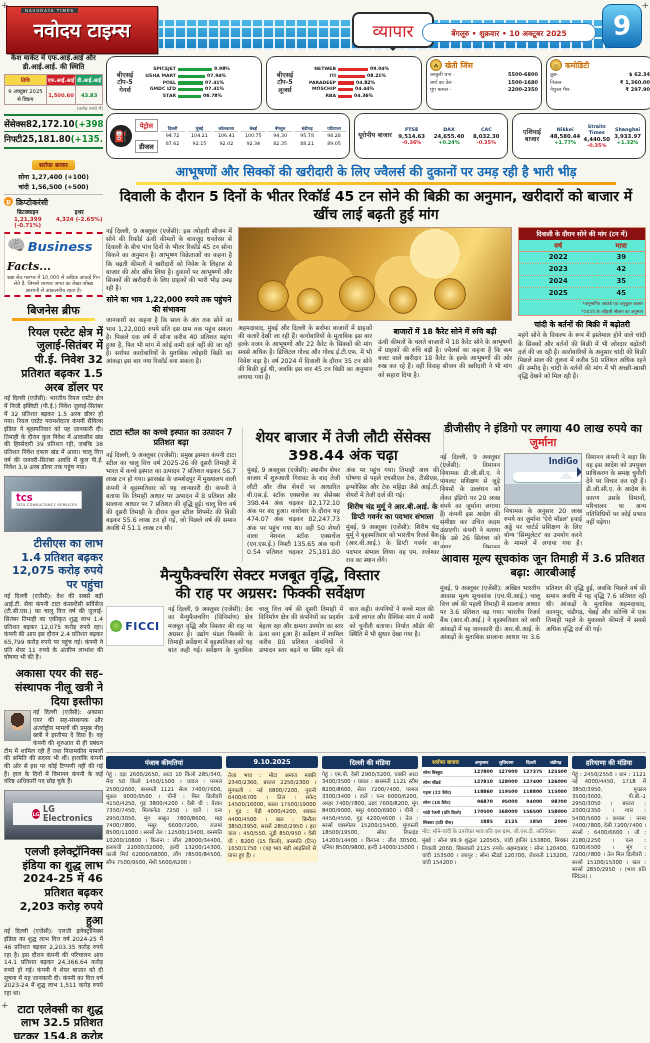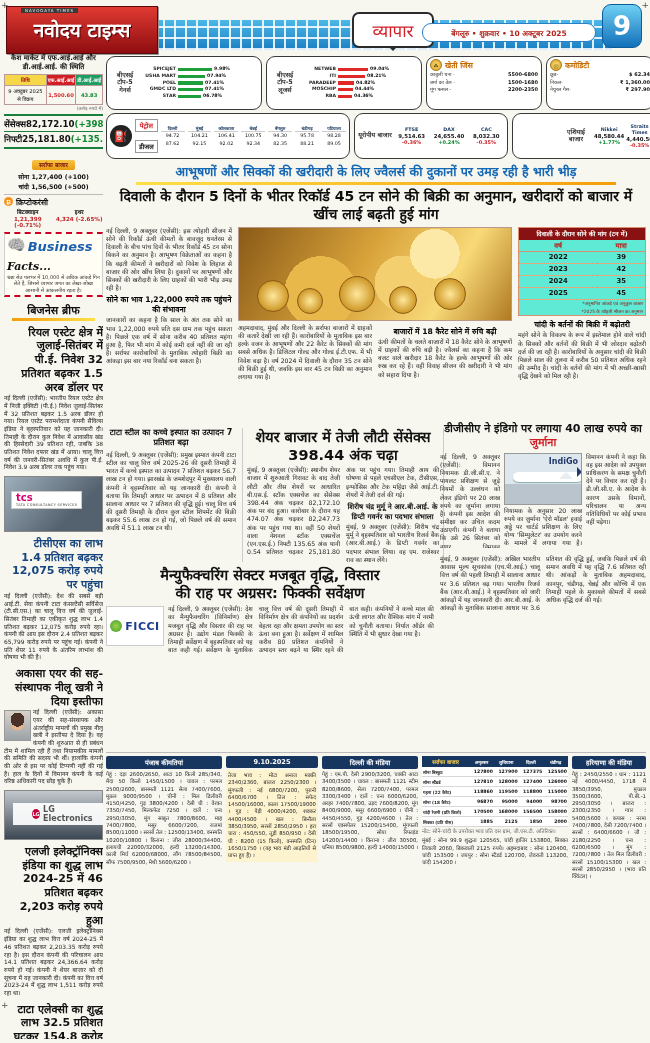--- a/index.html
+++ b/index.html
@@ -407,21 +407,21 @@
         <div class="vl">24,655.40</div>
         <div class="pc grn">+0.24%</div>
       </div>
     <div class="eur-col">
         <div class="nm">CAC</div>
         <div class="vl">8,032.30</div>
         <div class="pc red">-0.35%</div>
       </div>
   </div>
   <div class="wbox" style="flex:1;gap:2px;">
-    <div class="glabel" style="width:32px;margin-left:44px;">एशियाई बाजार</div>
+    <div class="glabel" style="width:32px;">एशियाई बाजार</div>
     <div class="eur-col">
         <div class="nm">Nikkei</div>
         <div class="vl">48,580.44</div>
         <div class="pc grn">+1.77%</div>
       </div>
     <div class="eur-col">
         <div class="nm">Straits Times</div>
         <div class="vl">4,440.50</div>
         <div class="pc red">-0.35%</div>
       </div>
@@ -522,20 +522,21 @@
         <span class="indigo-wm">IndiGo</span>
         <span class="plane"></span>
       </div>
       <div class="body-txt" style="margin-top:2px;">नियामक के अनुसार 20 लाख रुपये का जुर्माना 'ऐरो मॉडल' हवाई अड्डे पर चार्टर्ड प्रशिक्षण के लिए योग्य 'सिम्युलेटर' का उपयोग करने के मामले में लगाया गया है। आमतौर पर ऐसे मामलों में हवाई अड्डे की मंजूरी और फीडबैक जरूरी होते हैं।</div>
     </div>
     <div style="flex:1;" class="body-txt">विमानन कंपनी ने कहा कि वह इस आदेश को उपयुक्त प्राधिकरण के समक्ष चुनौती देने पर विचार कर रही है। डी.जी.सी.ए. के आदेश के कारण उसके विमानों, परिचालन या अन्य गतिविधियों पर कोई प्रभाव नहीं पड़ेगा।</div>
   </div>
 </div>
 
 <div class="abs" style="left:440px;top:552px;width:206px;height:196px;overflow:hidden;">
+  <div class="h-md2">आवास मूल्य सूचकांक जून तिमाही में 3.6 प्रतिशत बढ़ा: आरबीआई</div>
   <div class="cols2" style="margin-top:3px;">
     <div class="body-txt">मुंबई, 9 अक्तूबर (एजेंसी): अखिल भारतीय आवास मूल्य सूचकांक (एच.पी.आई.) चालू वित्त वर्ष की पहली तिमाही में सालाना आधार पर 3.6 प्रतिशत बढ़ गया। भारतीय रिजर्व बैंक (आर.बी.आई.) ने बृहस्पतिवार को जारी आंकड़ों में यह जानकारी दी। आर.बी.आई. के आंकड़ों के मुताबिक सालाना आधार पर 3.6 प्रतिशत की वृद्धि हुई, जबकि पिछले वर्ष की समान अवधि में यह वृद्धि 7.6 प्रतिशत रही थी। आंकड़ों के मुताबिक अहमदाबाद, कानपुर, चंडीगढ़, चेन्नई और कोच्चि में एक तिमाही पहले के मुकाबले कीमतों में सबसे अधिक वृद्धि दर्ज की गई।</div>
   </div>
 </div>
 
 <div class="abs" style="left:106px;top:566px;width:328px;height:182px;overflow:hidden;">
   <div class="h-md">मैन्युफैक्चरिंग सेक्टर मजबूत वृद्धि, विस्तार</div>
   <div class="h-md">की राह पर अग्रसर: फिक्की सर्वेक्षण</div>
   <div style="margin-top:3px;">
     <div class="ficci-logo">

